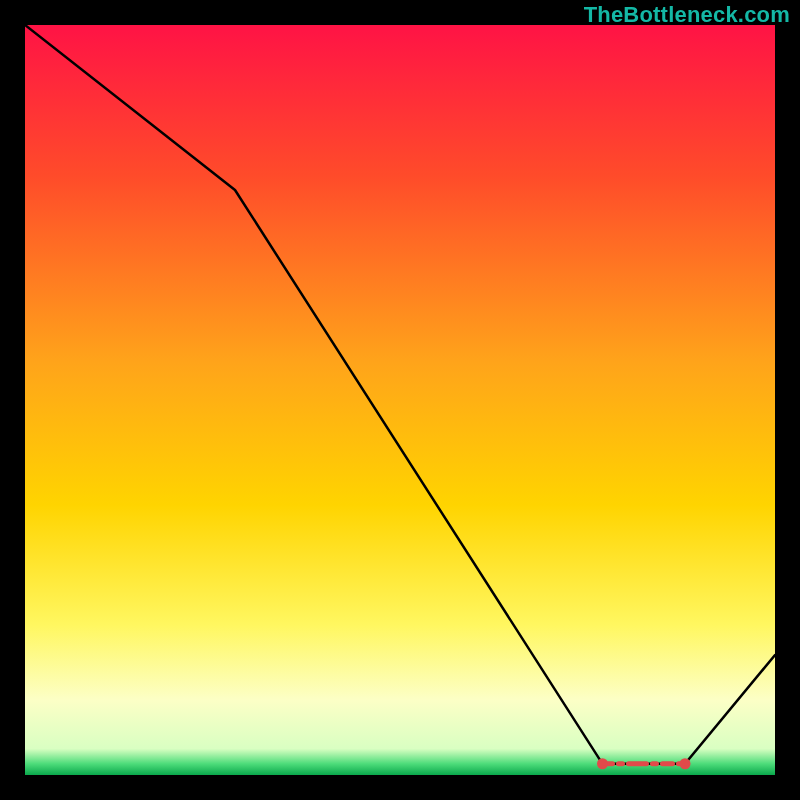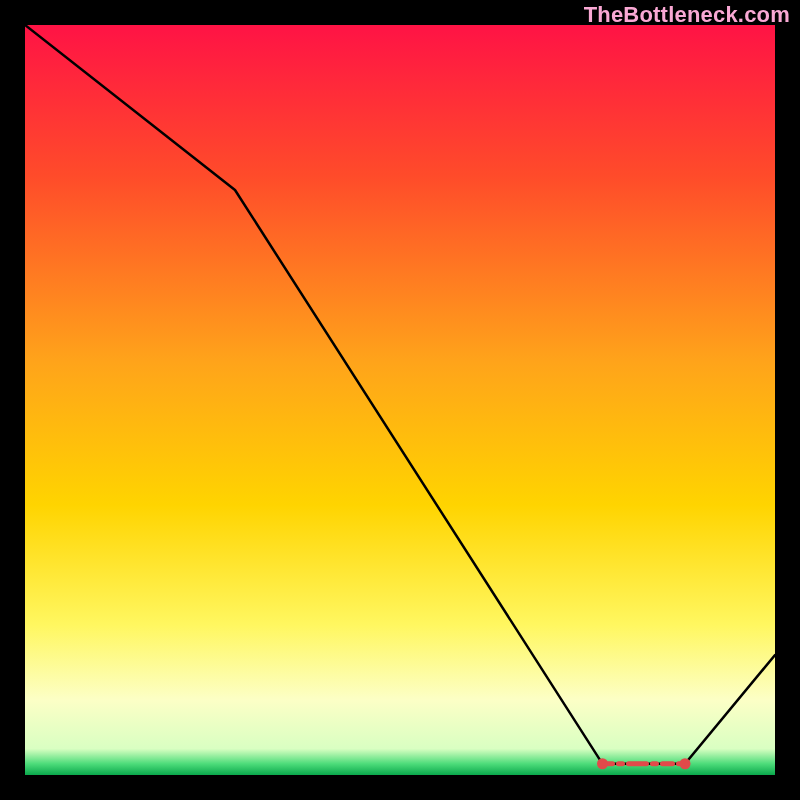--- a/index.html
+++ b/index.html
@@ -13,21 +13,21 @@
   }
   .stage {
     position: relative;
     width: 800px;
     height: 800px;
   }
   .watermark {
     position: absolute;
     top: 2px;
     right: 10px;
-    color: #f9a8d4;
+    color: #14b8a6;
     font-size: 22px;
     font-weight: 600;
     letter-spacing: 0.2px;
     z-index: 50;
     user-select: none;
   }
   .plot {
     position: absolute;
     left: 25px;
     top: 25px;

